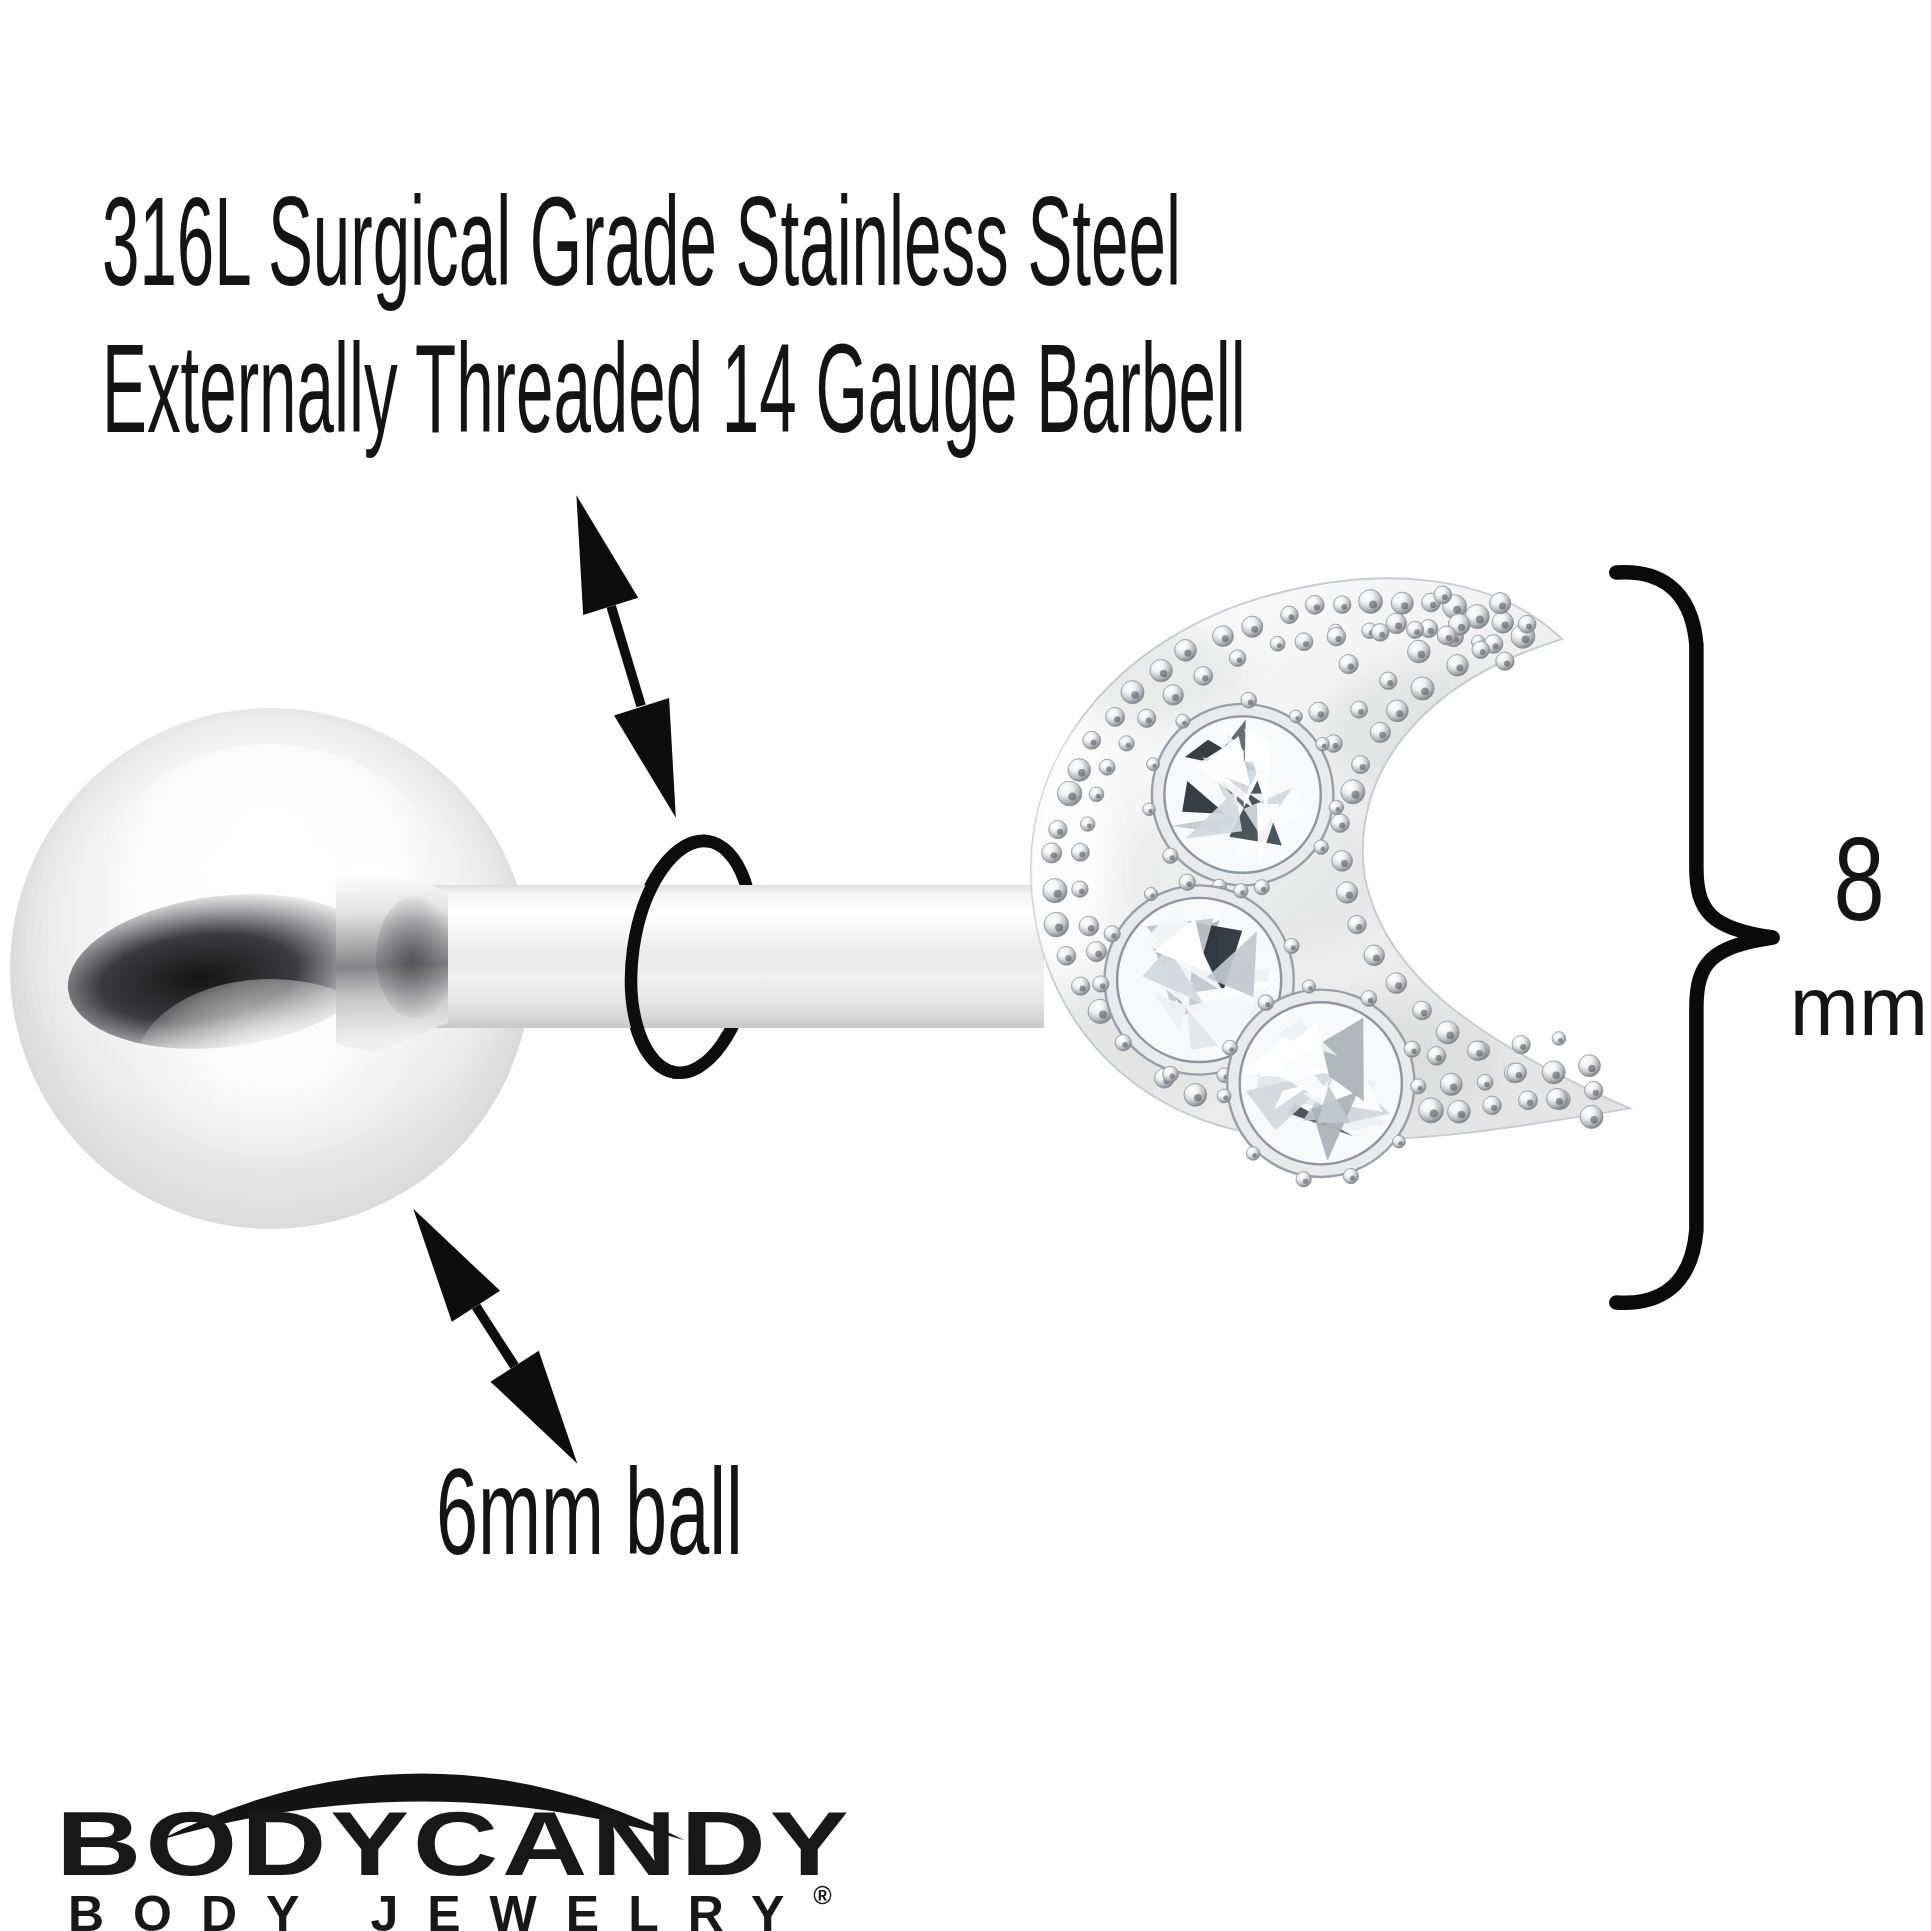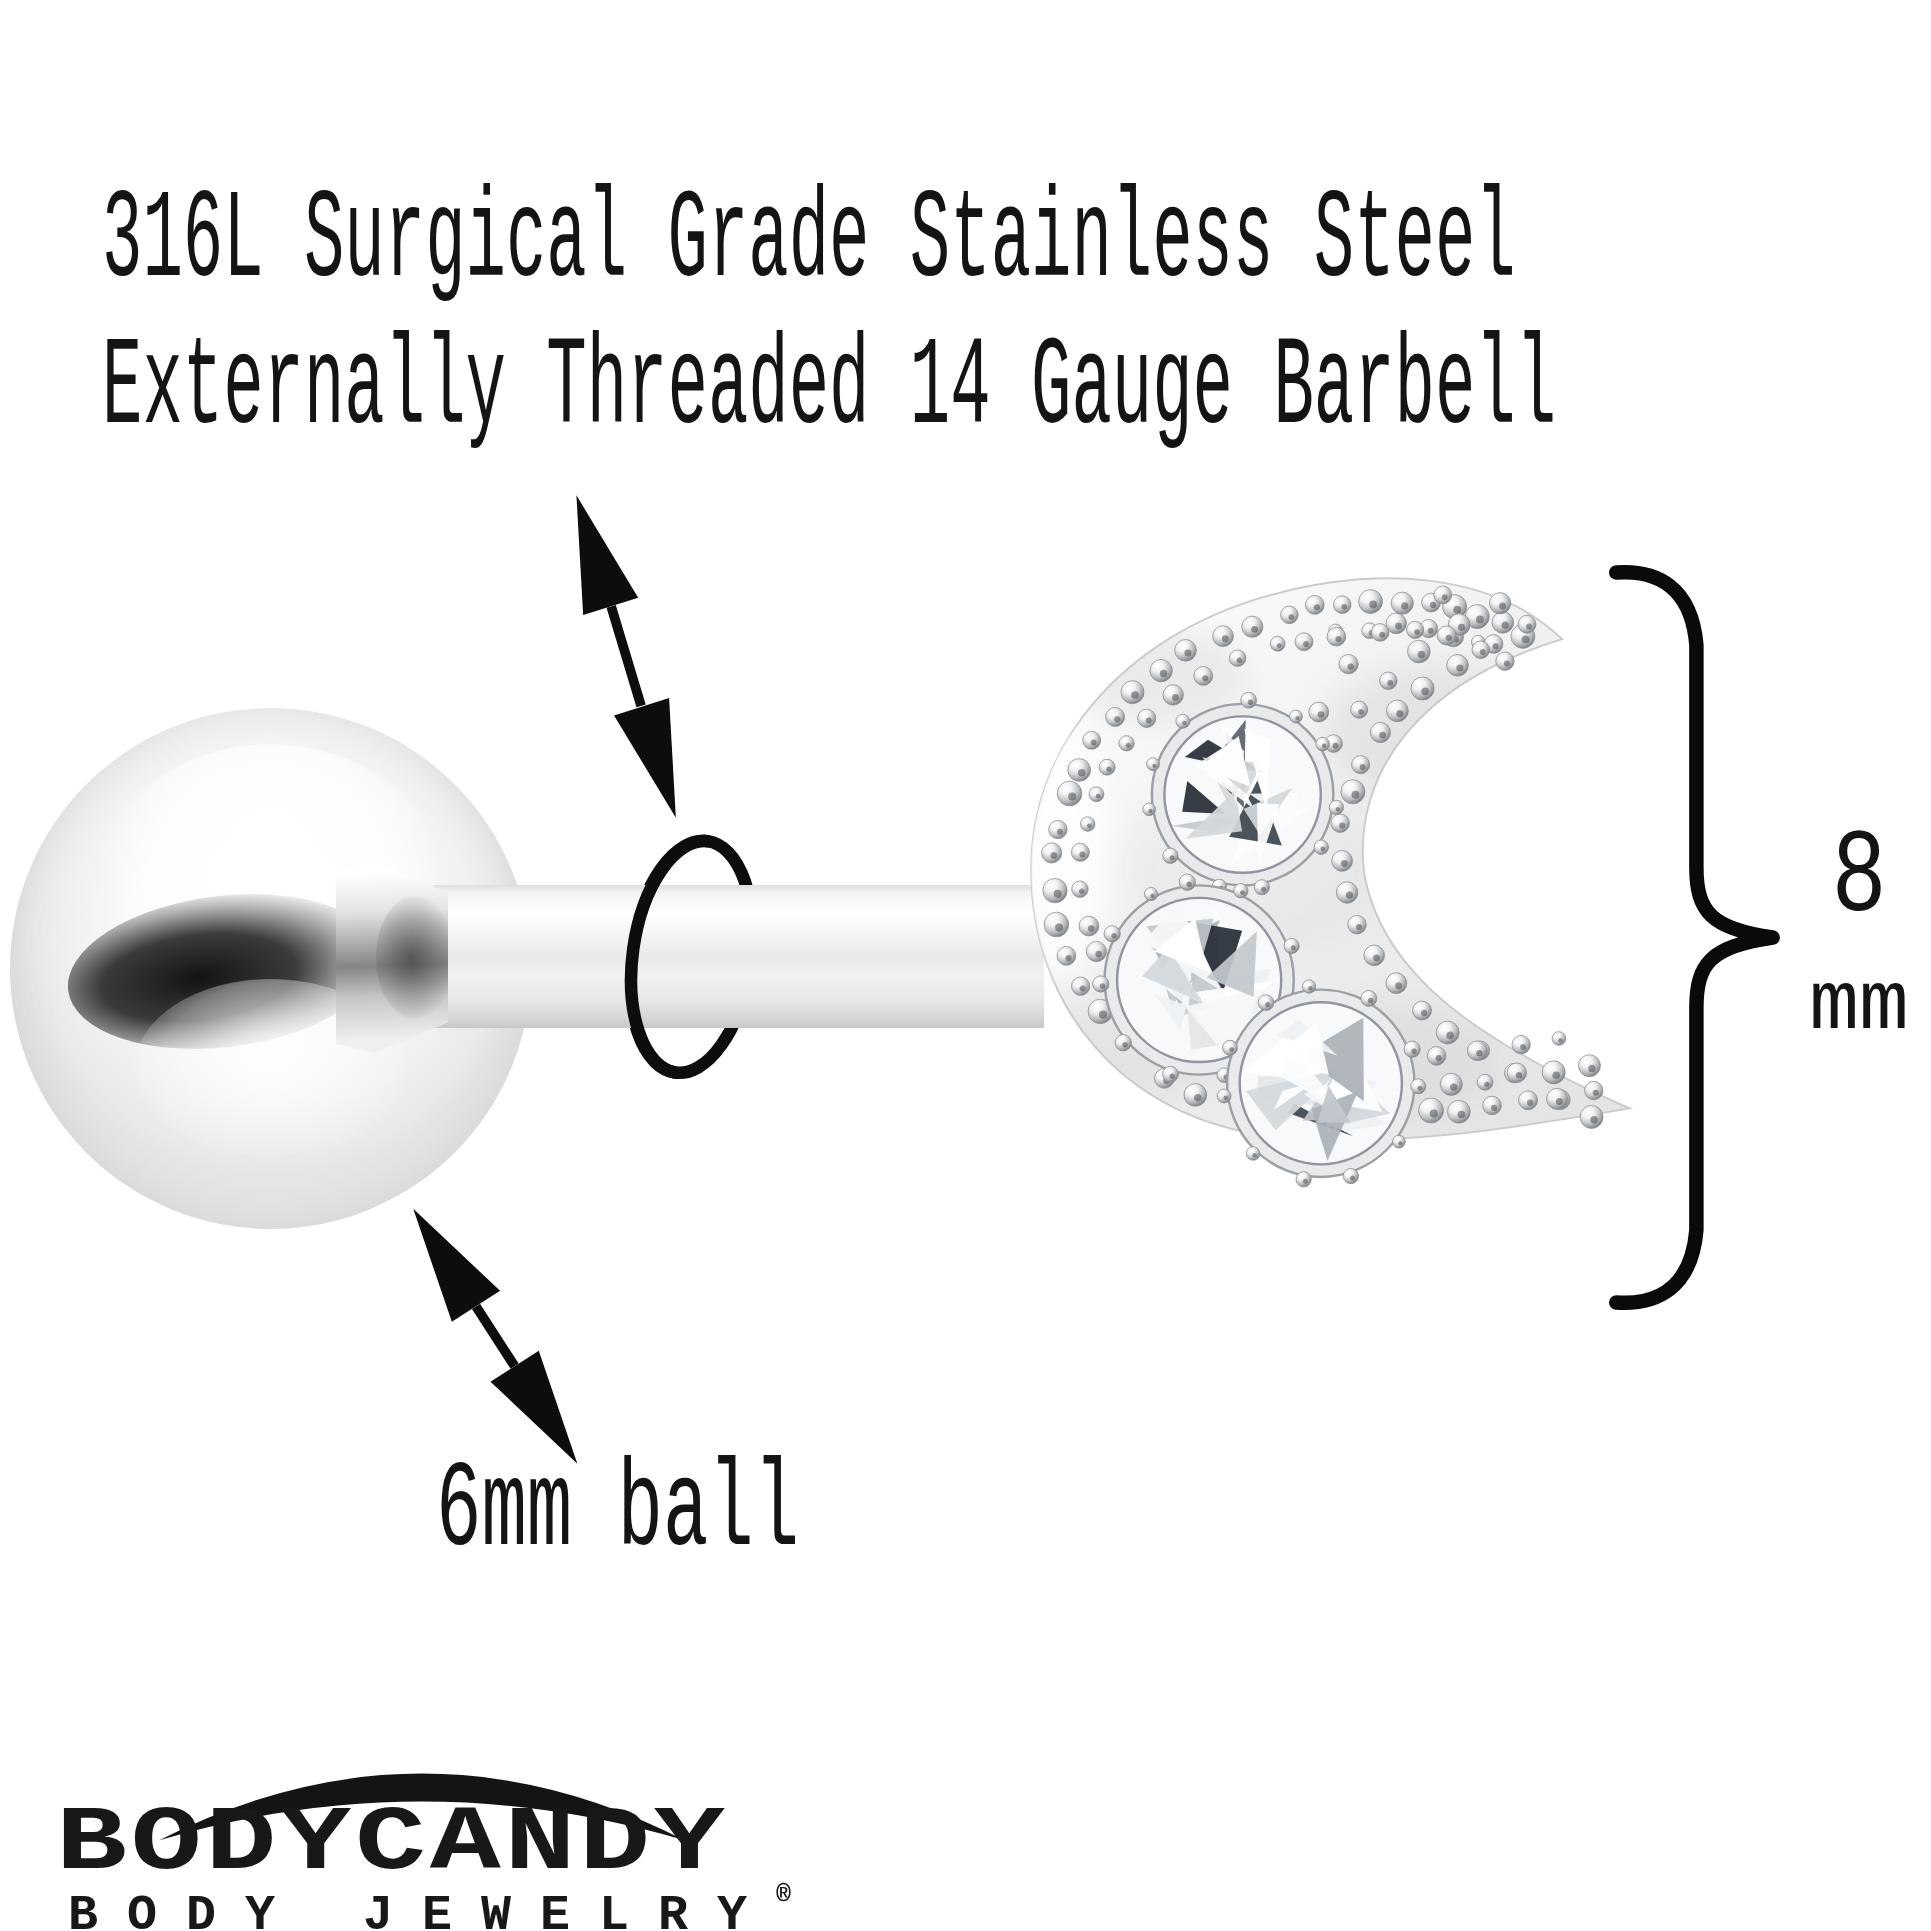--- a/index.html
+++ b/index.html
@@ -1,18 +1,18 @@
 <!DOCTYPE html>
 <html style="--bg: #ffffff; --ink: #141414;"><head>
 <meta charset="utf-8">
 <style>
   html,body{margin:0;padding:0;background:#fff;}
   #stage{
     position:relative;width:1931px;height:1931px;background:var(--bg,#fff);
-    font-family:Liberation Mono, monospace;overflow:hidden;
+    font-family:Liberation Sans, sans-serif;overflow:hidden;
   }
   .abs{position:absolute;}
   svg.layer{position:absolute;left:0;top:0;width:1931px;height:1931px;}
   
   .spec-line{
     left:102px;white-space:nowrap;color:var(--ink,#141414);
     font-size:127px;line-height:1;transform:scaleX(0.53);transform-origin:0 0;
     letter-spacing:0px;font-weight:400;
   }
   #spec1{top:178px;}

